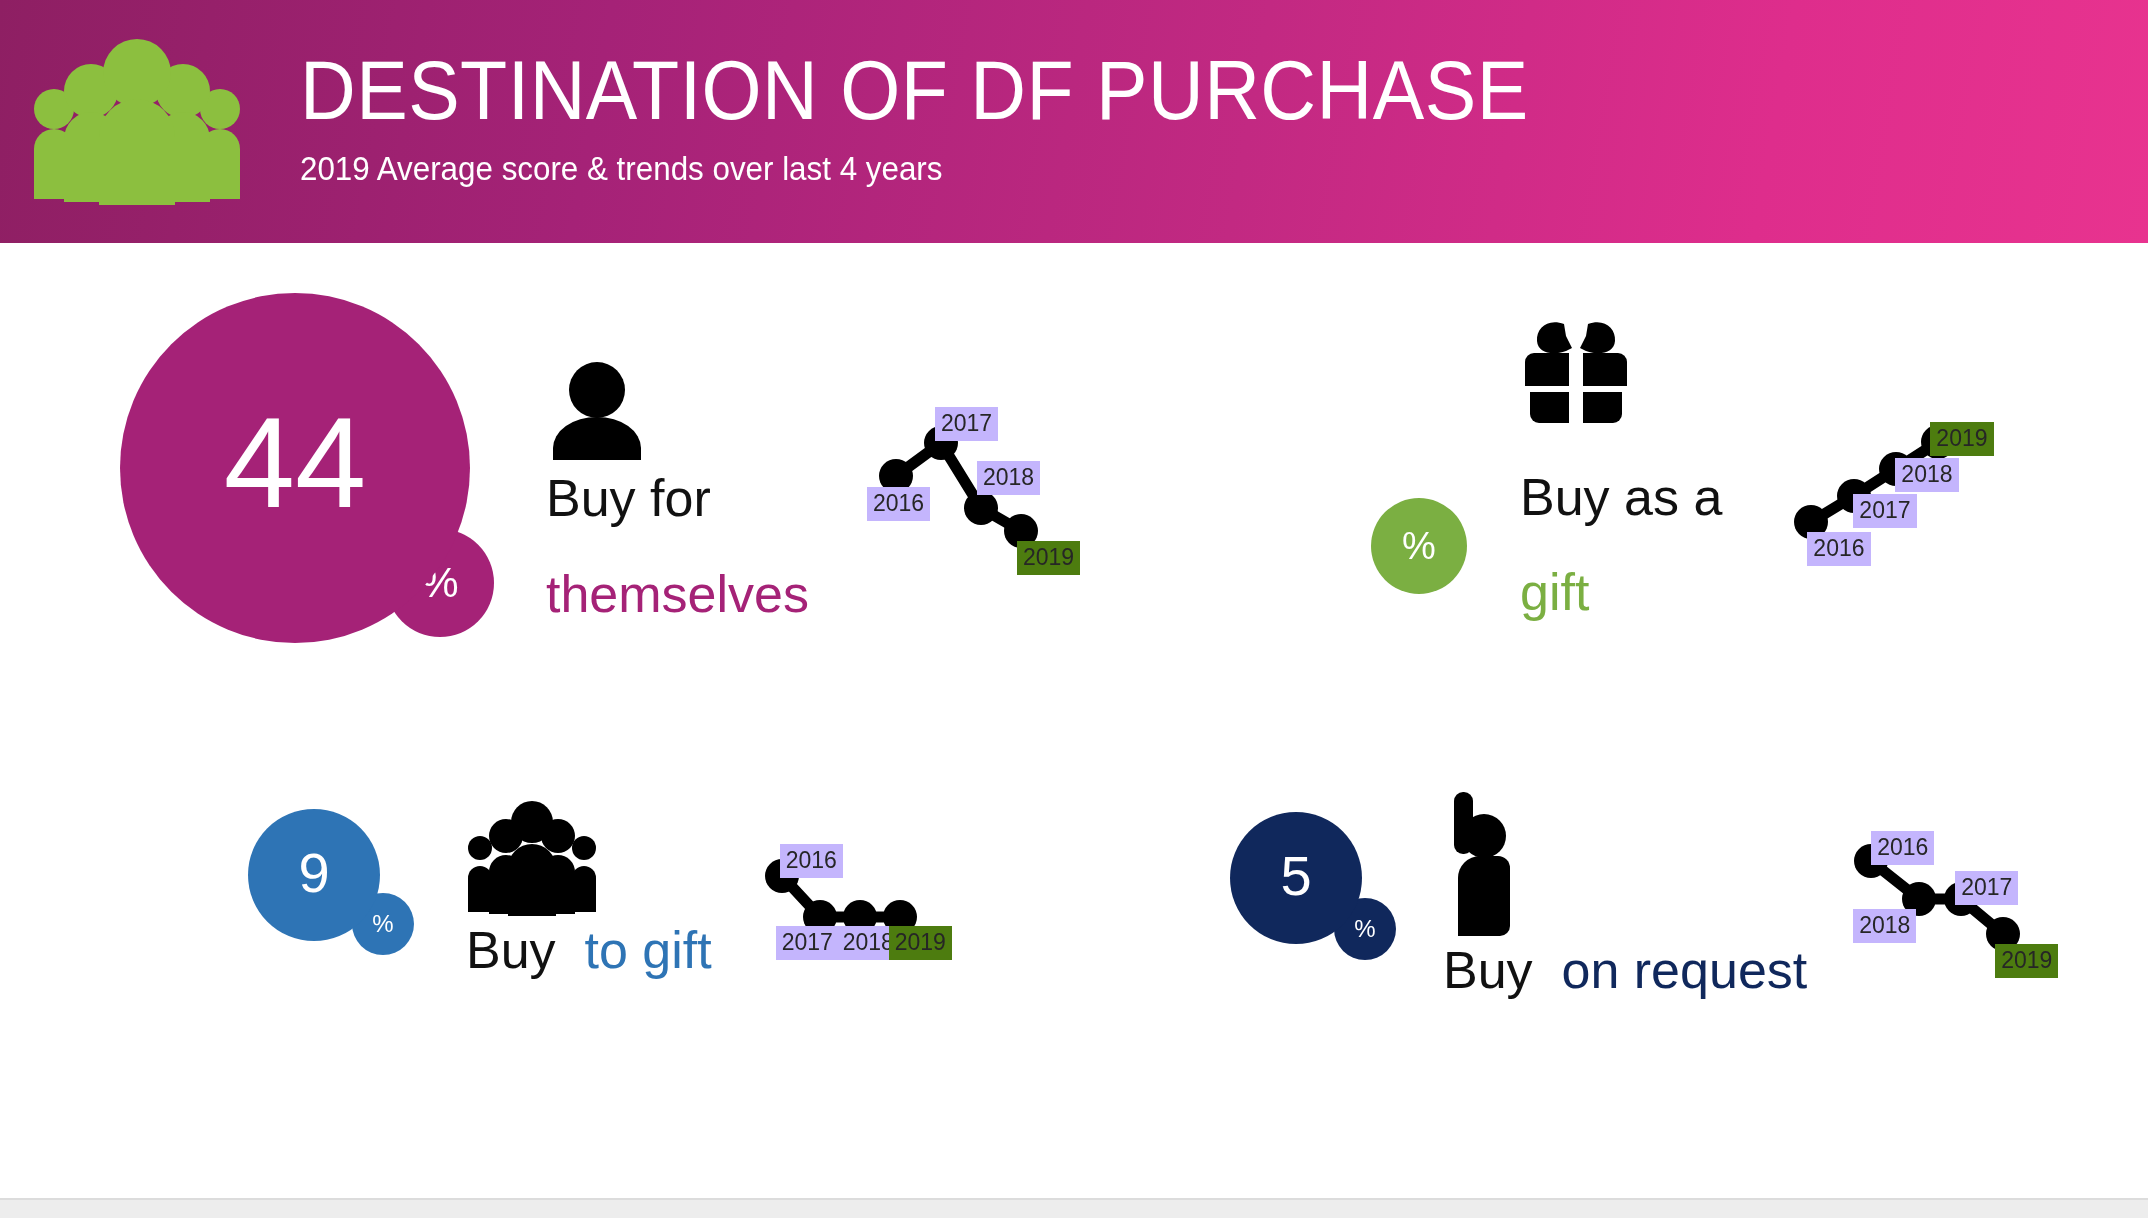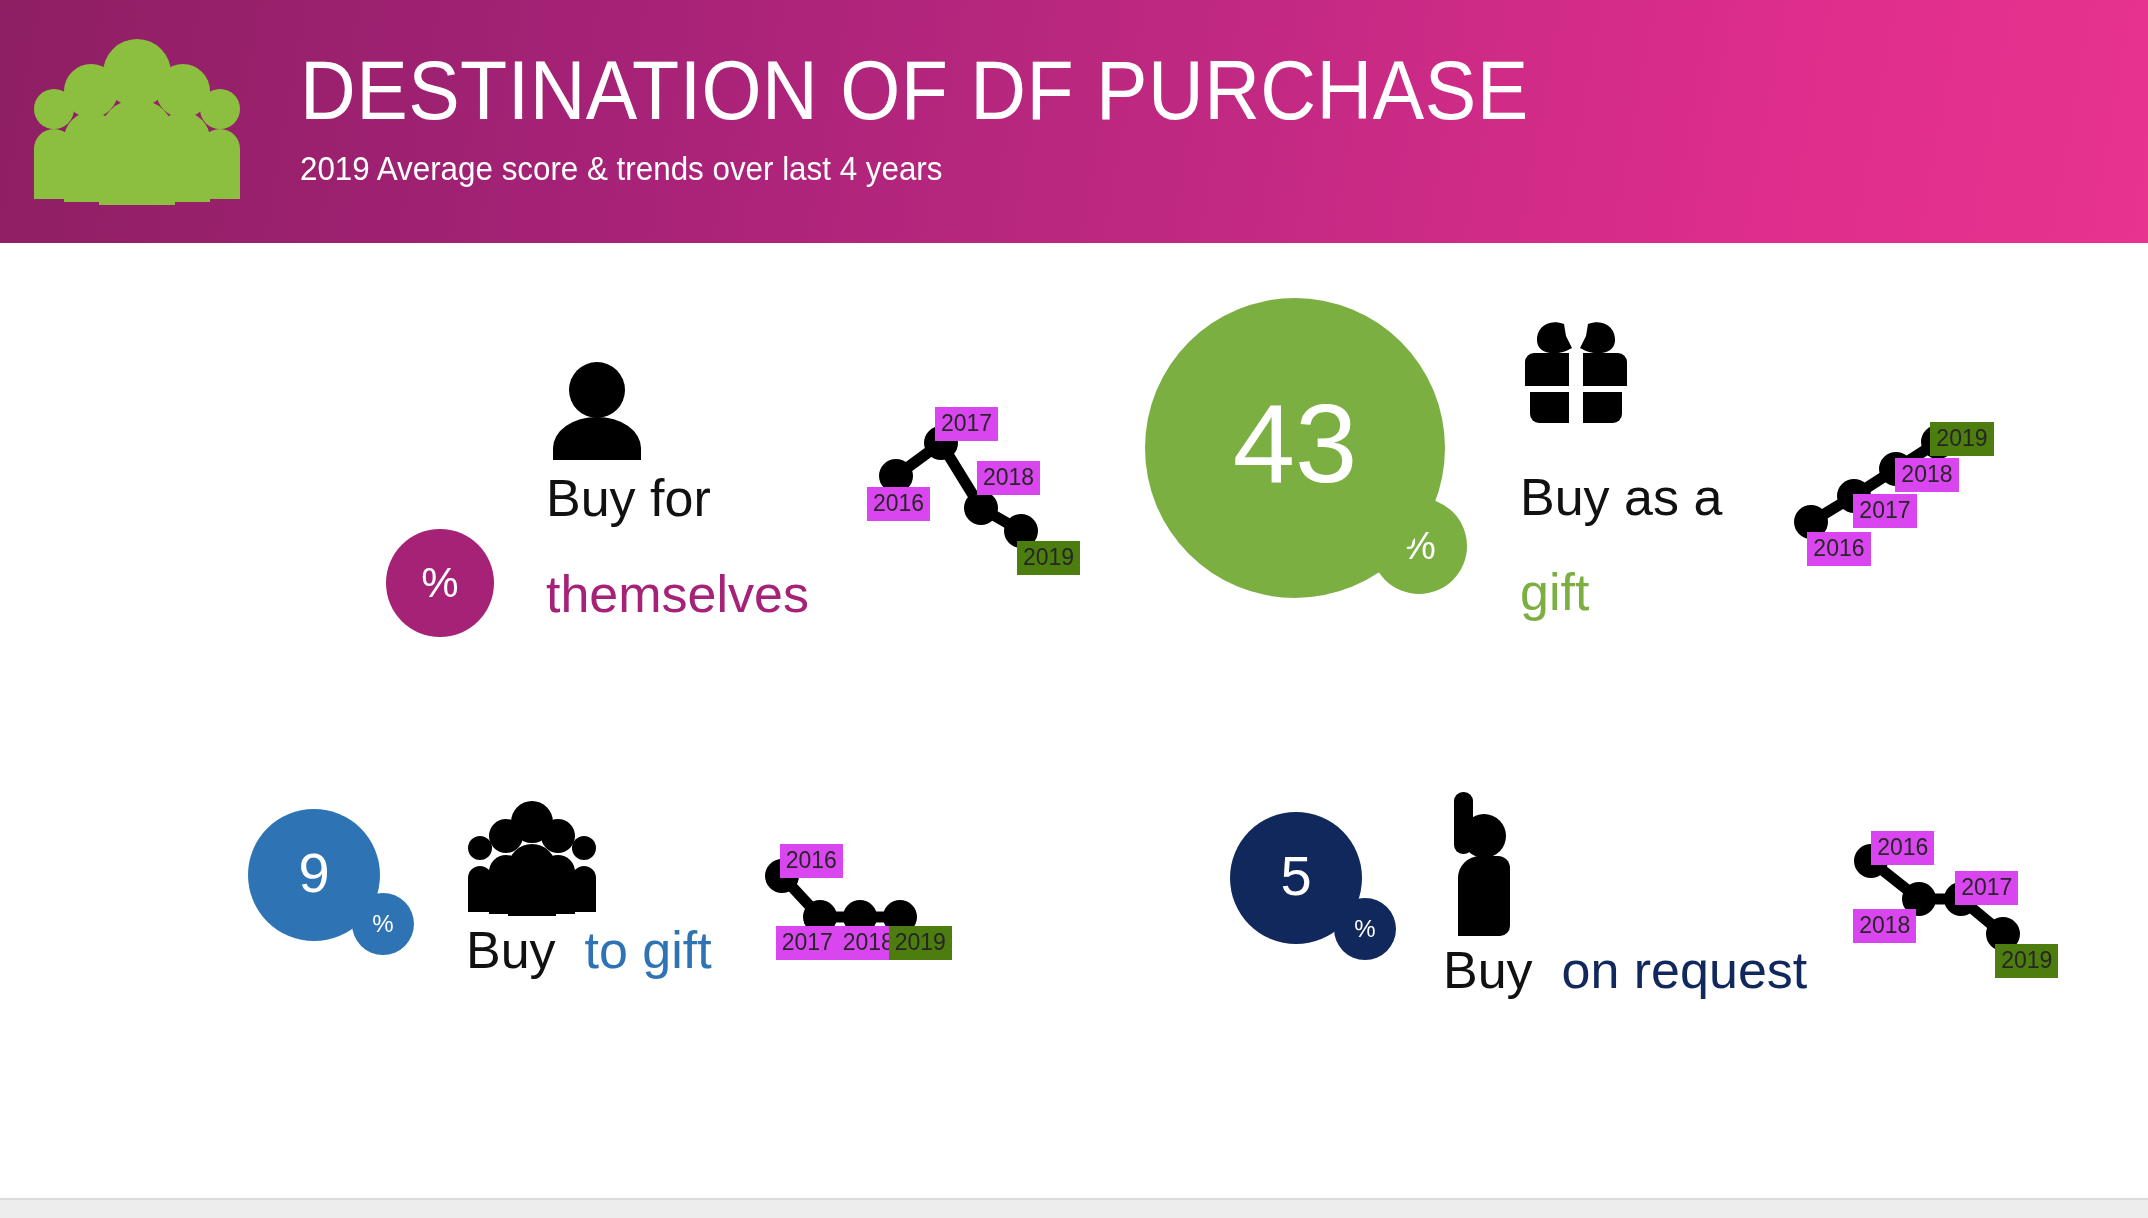--- a/index.html
+++ b/index.html
@@ -138,21 +138,21 @@
   .spark {
     flex: 0 0 auto;
     position: relative;
   }
   .spark svg { display: block; }
   .year-tag {
     position: absolute;
     font-size: 23px;
     line-height: 1;
     color: #262626;
-    background: #d946ef;
+    background: #c4b5fd;
     padding: 5px 6px 6px 6px;
     white-space: nowrap;
   }
   .year-tag.current { background: #4d7c0f; }
 
   
   #footer-bar {
     position: absolute;
     left: 0;
     bottom: 0;
@@ -190,20 +190,23 @@
   <div id="header-text">
     <div id="header-title">DESTINATION OF DF PURCHASE</div>
     <div id="header-subtitle">2019 Average score &amp; trends over last 4 years</div>
   </div>
 </div>
 
 <div id="content">
 
   <div class="stat-block" id="block-0">
     <div class="bubble-wrap" style="width:360px;height:390px;">
+      <div class="bubble-main" style="width:350px;height:350px;background:#A52277;position:absolute;left:0;top:0;">
+        <span class="bubble-value" style="font-size:128px;">44</span>
+      </div>
       <div class="bubble-small" style="width:108px;height:108px;background:#A52277;left:266px;top:236px;">
         <span class="bubble-pct" style="font-size:42px;">%</span>
       </div>
     </div>
     <div class="label-col" style="margin-left:66px;">
       <div class="label-icon" style="height:110px;">
         <svg width="102" height="102" viewBox="0 0 102 102" aria-hidden="true">
           <circle cx="51" cy="30" r="28" fill="#000000"></circle>
           <path d="M7 100 L7 88 a44 31 0 0 1 88 0 L95 100 Z" fill="#000000"></path>
         </svg>
@@ -221,23 +224,20 @@
       </svg>
       <span class="year-tag" style="left:8px;top:84px;">2016</span>
       <span class="year-tag" style="left:76px;top:4px;">2017</span>
       <span class="year-tag" style="left:118px;top:58px;">2018</span>
       <span class="year-tag current" style="left:158px;top:138px;">2019</span>
     </div>
   </div>
 
   <div class="stat-block" id="block-1">
     <div class="bubble-wrap" style="width:315px;height:340px;">
-      <div class="bubble-main" style="width:300px;height:300px;background:#7BAF42;position:absolute;left:0;top:0;">
-        <span class="bubble-value" style="font-size:112px;">43</span>
-      </div>
       <div class="bubble-small" style="width:96px;height:96px;background:#7BAF42;left:226px;top:200px;">
         <span class="bubble-pct" style="font-size:38px;">%</span>
       </div>
     </div>
     <div class="label-col" style="margin-left:60px;gap:35px;">
       <div class="label-icon" style="height:112px;">
         <svg width="112" height="108" viewBox="0 0 112 108" aria-hidden="true">
           <g fill="#000000">
 
             <path d="M44 6 C28 0 16 10 17 23 C18 35 32 38 46 33 L52 30 L46 18 Z

